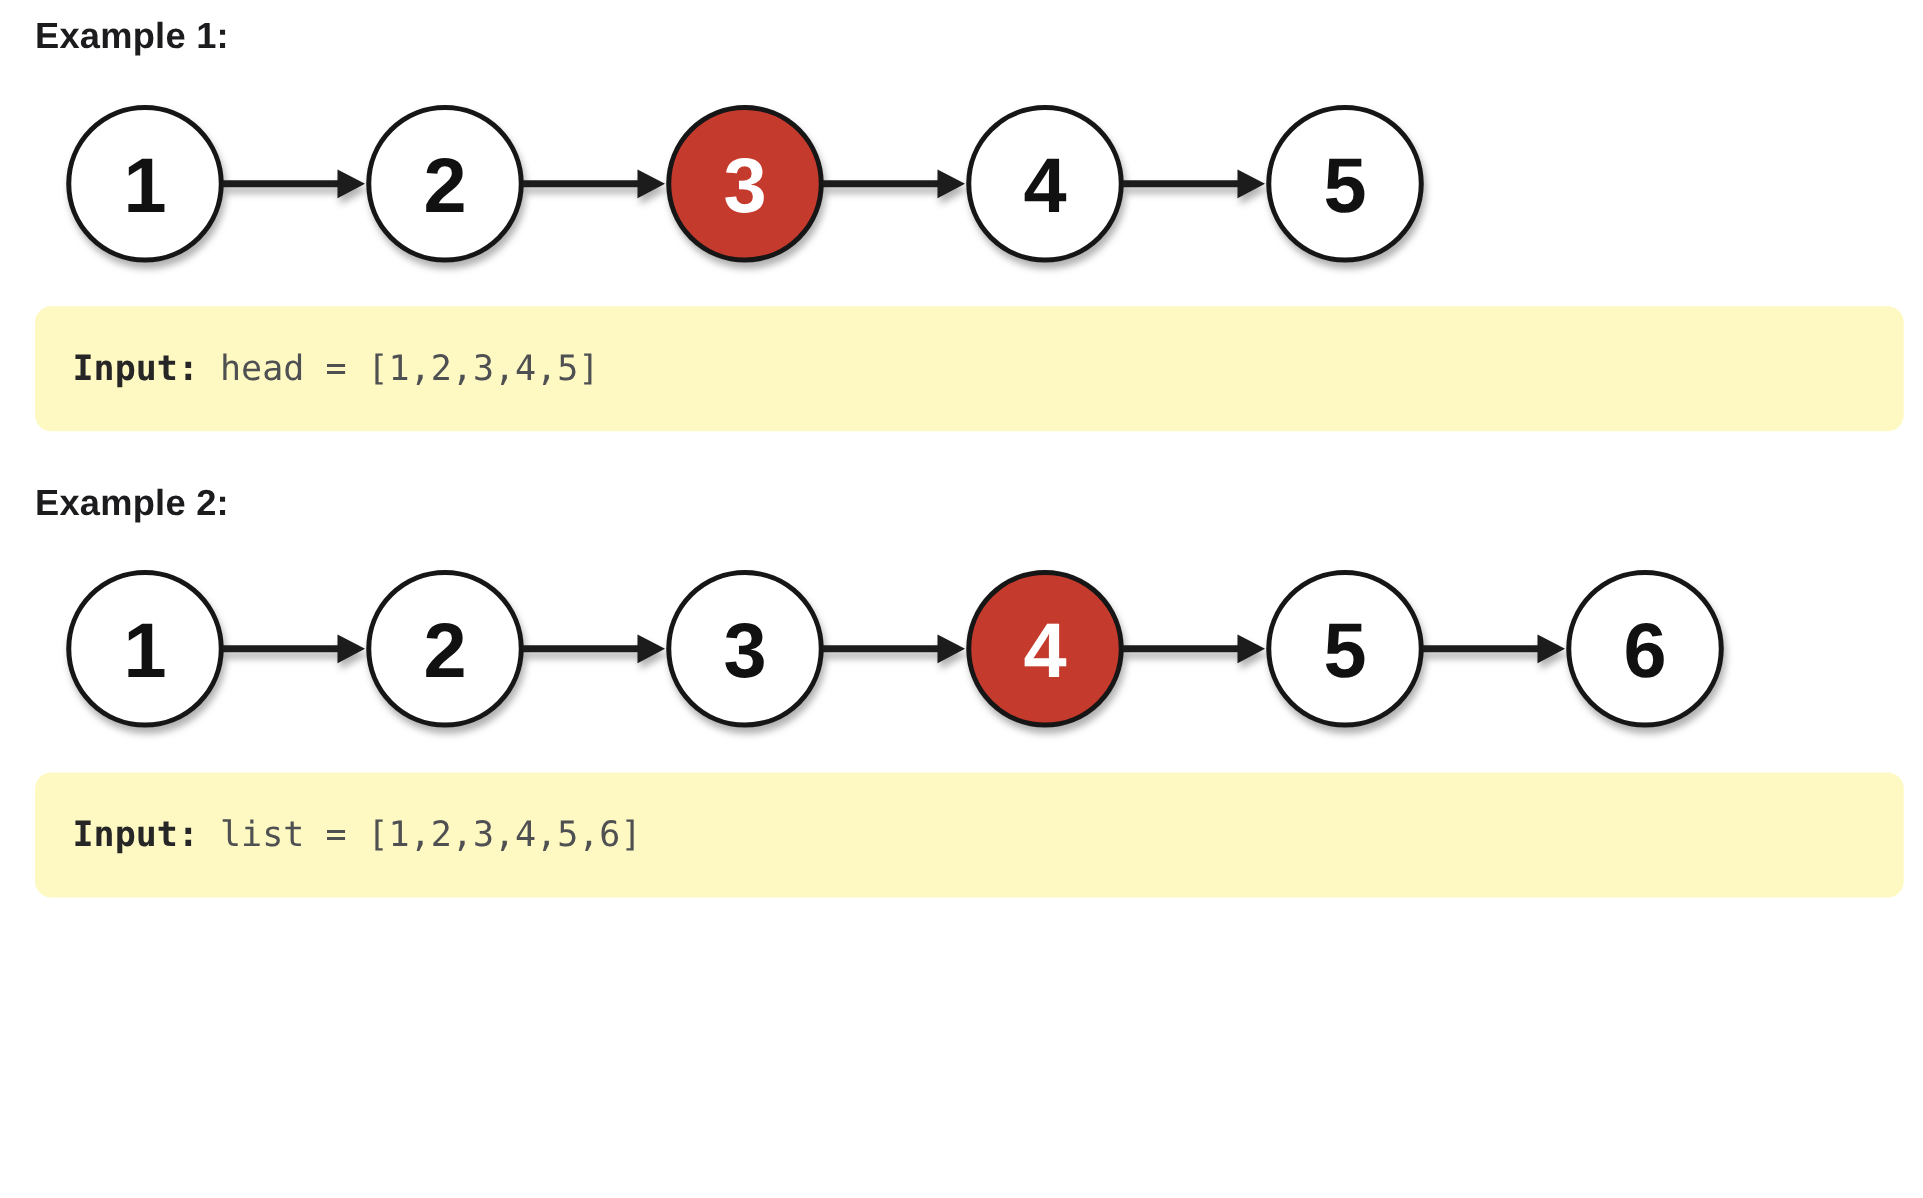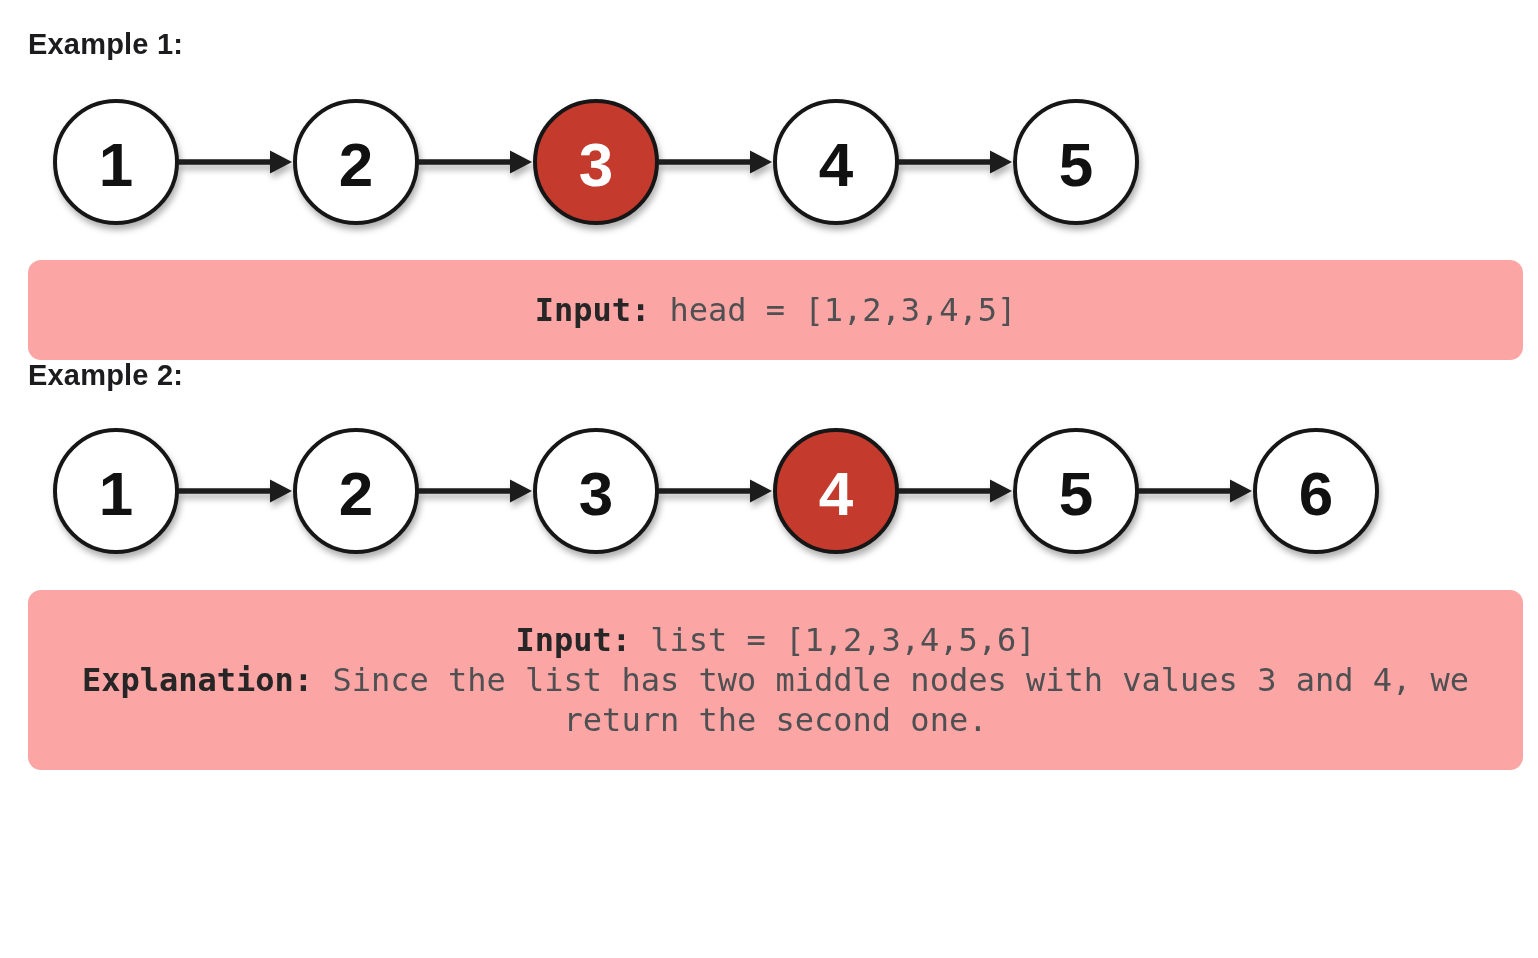--- a/index.html
+++ b/index.html
@@ -5,36 +5,35 @@
   html,body{margin:0;padding:0;background:#ffffff;}
   body{width:1538px;height:958px;overflow:hidden;font-family:"Liberation Sans",sans-serif;}
   .content{margin-left:28px;width:1495px;}
   h2.example-heading{
     margin:0;
     font:700 29px/30px "Liberation Sans",sans-serif;
     color:#1c1c1e;
     letter-spacing:.2px;
   }
   section.example svg{display:block;}
-  #ex1 h2{margin-top:29px;}
+  #ex1 h2{margin-top:14px;}
   #ex1 svg{margin-top:36px;}
   #ex1 .codeblock{margin-top:20px;}
-  #ex2 h2{}
+  #ex2 h2{margin-top:43px;}
   #ex2 svg{margin-top:36px;}
   #ex2 .codeblock{margin-top:19px;}
   .codeblock{
-    background:#fca5a5;
+    background:#fef9c3;
     border-radius:13px;
     padding:30px;
     font-family:"DejaVu Sans Mono","Liberation Mono",monospace;
-    font-size:32px;
+    font-size:28px;
     line-height:40px;
     color:#4f5052;
     box-sizing:border-box;
-    text-align:center;
   }
   .codeblock .label{
     font-weight:bold;
     color:#262626;
   }
 </style>
 </head>
 <body>
 
 <div class="content">
@@ -101,17 +100,16 @@
         </g>
         <text x="88" y="67" text-anchor="middle" dominant-baseline="central" font-family="Liberation Sans, sans-serif" font-size="62" font-weight="bold" fill="#111111">1</text>
         <text x="328" y="67" text-anchor="middle" dominant-baseline="central" font-family="Liberation Sans, sans-serif" font-size="62" font-weight="bold" fill="#111111">2</text>
         <text x="568" y="67" text-anchor="middle" dominant-baseline="central" font-family="Liberation Sans, sans-serif" font-size="62" font-weight="bold" fill="#111111">3</text>
         <text x="808" y="67" text-anchor="middle" dominant-baseline="central" font-family="Liberation Sans, sans-serif" font-size="62" font-weight="bold" fill="#ffffff">4</text>
         <text x="1048" y="67" text-anchor="middle" dominant-baseline="central" font-family="Liberation Sans, sans-serif" font-size="62" font-weight="bold" fill="#111111">5</text>
         <text x="1288" y="67" text-anchor="middle" dominant-baseline="central" font-family="Liberation Sans, sans-serif" font-size="62" font-weight="bold" fill="#111111">6</text>
       </svg>
     <div class="codeblock">
       <div class="line"><span class="label">Input:</span> <span class="value">list = [1,2,3,4,5,6]</span></div>
-      <div class="line"><span class="label">Explanation:</span> <span class="value">Since the list has two middle nodes with values 3 and 4, we return the second one.</span></div>
     </div>
   </section>
 
 </div>
 
 </body></html>

